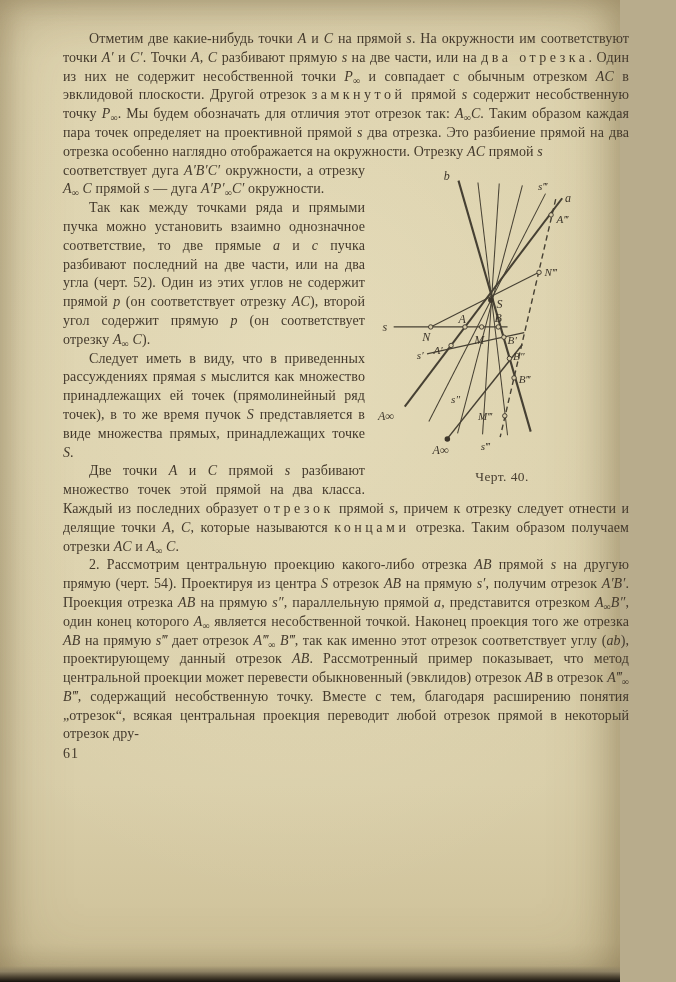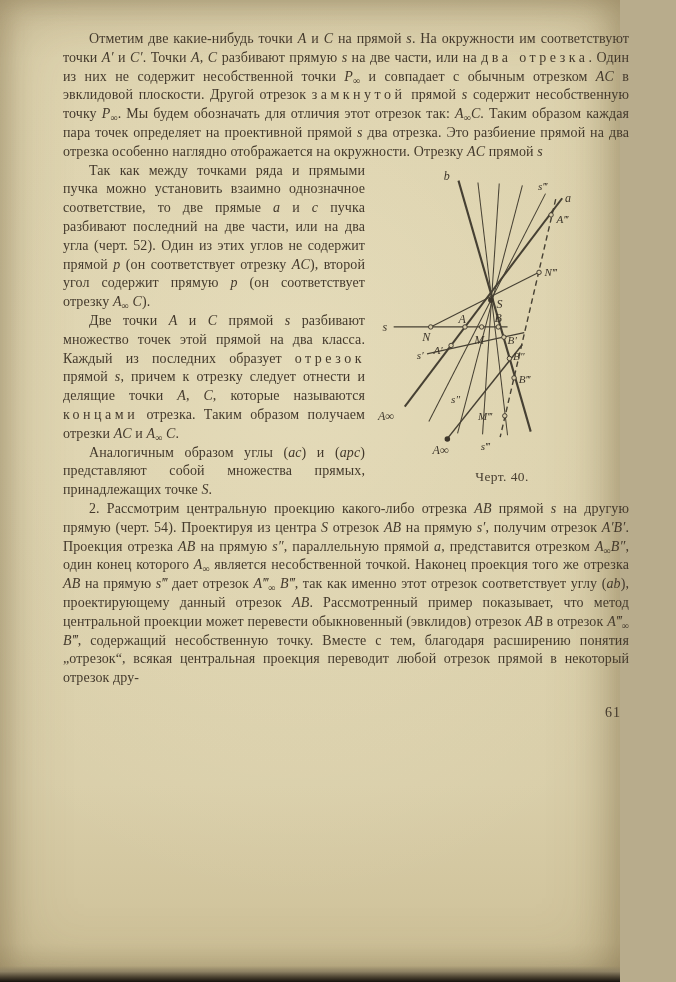--- a/index.html
+++ b/index.html
@@ -38,21 +38,21 @@
   figure.fig svg{display:block;margin:0 auto;}
   figcaption{
     font-size:13.5px;margin-top:4px;letter-spacing:.4px;color:#4a4033;
   }
   .svg-label{
     font-family:"Liberation Serif","DejaVu Serif",serif;
     font-style:italic;font-size:13px;fill:#3c352a;
   }
   .svg-label.small{font-size:12px;}
   .page-number{
-    clear:both;text-align:right;padding-right:8px;margin-top:16px;
+    clear:both;text-align:left;padding-right:8px;margin-top:1px;
     font-size:14px;letter-spacing:1px;
   }
 </style>
 </head>
 <body>
 
 <div class="page">
 
   <div class="text-block">
 
@@ -114,23 +114,24 @@
             <text class="svg-label small" x="470" y="453">s″</text>
             <text class="svg-label small" x="499" y="471">M‴</text>
             <text class="svg-label" x="391" y="471">A∞</text>
             <text class="svg-label" x="450" y="508">A∞</text>
             <text class="svg-label small" x="502" y="504">s‴</text>
           </g>
         </svg>
         <figcaption>Черт. 40.</figcaption>
       </figure>
 
+      <p class="para">соответствует дуга <i>A′B′C′</i> окружности, а отрезку <i>A</i><sub>∞</sub> <i>C</i> прямой <i>s</i> — дуга <i>A′P′</i><sub>∞</sub><i>C′</i> окружности.</p>
       <p class="para indent">Так как между точками ряда и прямыми пучка можно установить взаимно однозначное соответствие, то две прямые <i>a</i> и <i>c</i> пучка разбивают последний на две части, или на два угла (черт. 52). Один из этих углов не содержит прямой <i>p</i> (он соответствует отрезку <i>AC</i>), второй угол содержит прямую <i>p</i> (он соответствует отрезку <i>A</i><sub>∞</sub> <i>C</i>).</p>
+      <p class="para indent">Следует иметь в виду, что в приведенных рассуждениях прямая <i>s</i> мыслится как множество принадлежащих ей точек (прямолинейный ряд точек), в то же время пучок <i>S</i> представляется в виде множества прямых, принадлежащих точке <i>S</i>.</p>
       <p class="para indent">Две точки <i>A</i> и <i>C</i> прямой <i>s</i> разбивают множество точек этой прямой на два класса. Каждый из последних образует <span class="sp">отрезок</span> прямой <i>s</i>, причем к отрезку следует отнести и делящие точки <i>A</i>, <i>C</i>, которые называются <span class="sp">концами</span> отрезка. Таким образом получаем отрезки <i>AC</i> и <i>A</i><sub>∞</sub> <i>C</i>.</p>
-      <p class="para indent">Аналогичным образом углы (<i>ac</i>) и (<i>apc</i>) представляют собой множества прямых, принадлежащих точке <i>S</i>.</p>
       <p class="para indent">2. Рассмотрим центральную проекцию какого-либо отрезка <i>AB</i> прямой <i>s</i> на другую прямую (черт. 54). Проектируя из центра <i>S</i> отрезок <i>AB</i> на прямую <i>s′</i>, получим отрезок <i>A′B′</i>. Проекция отрезка <i>AB</i> на прямую <i>s″</i>, параллельную прямой <i>a</i>, представится отрезком <i>A</i><sub>∞</sub><i>B″</i>, один конец которого <i>A</i><sub>∞</sub> является несобственной точкой. Наконец проекция того же отрезка <i>AB</i> на прямую <i>s‴</i> дает отрезок <i>A‴</i><sub>∞</sub> <i>B‴</i>, так как именно этот отрезок соответствует углу (<i>ab</i>), проектирующему данный отрезок <i>AB</i>. Рассмотренный пример показывает, что метод центральной проекции может перевести обыкновенный (эвклидов) отрезок <i>AB</i> в отрезок <i>A‴</i><sub>∞</sub> <i>B‴</i>, содержащий несобственную точку. Вместе с тем, благодаря расширению понятия „отрезок“, всякая центральная проекция переводит любой отрезок прямой в некоторый отрезок дру-</p>
     </div>
 
     <div class="page-number">61</div>
   </div>
 
   <div class="edge-bottom"></div>
 </div>
 
 </body></html>

